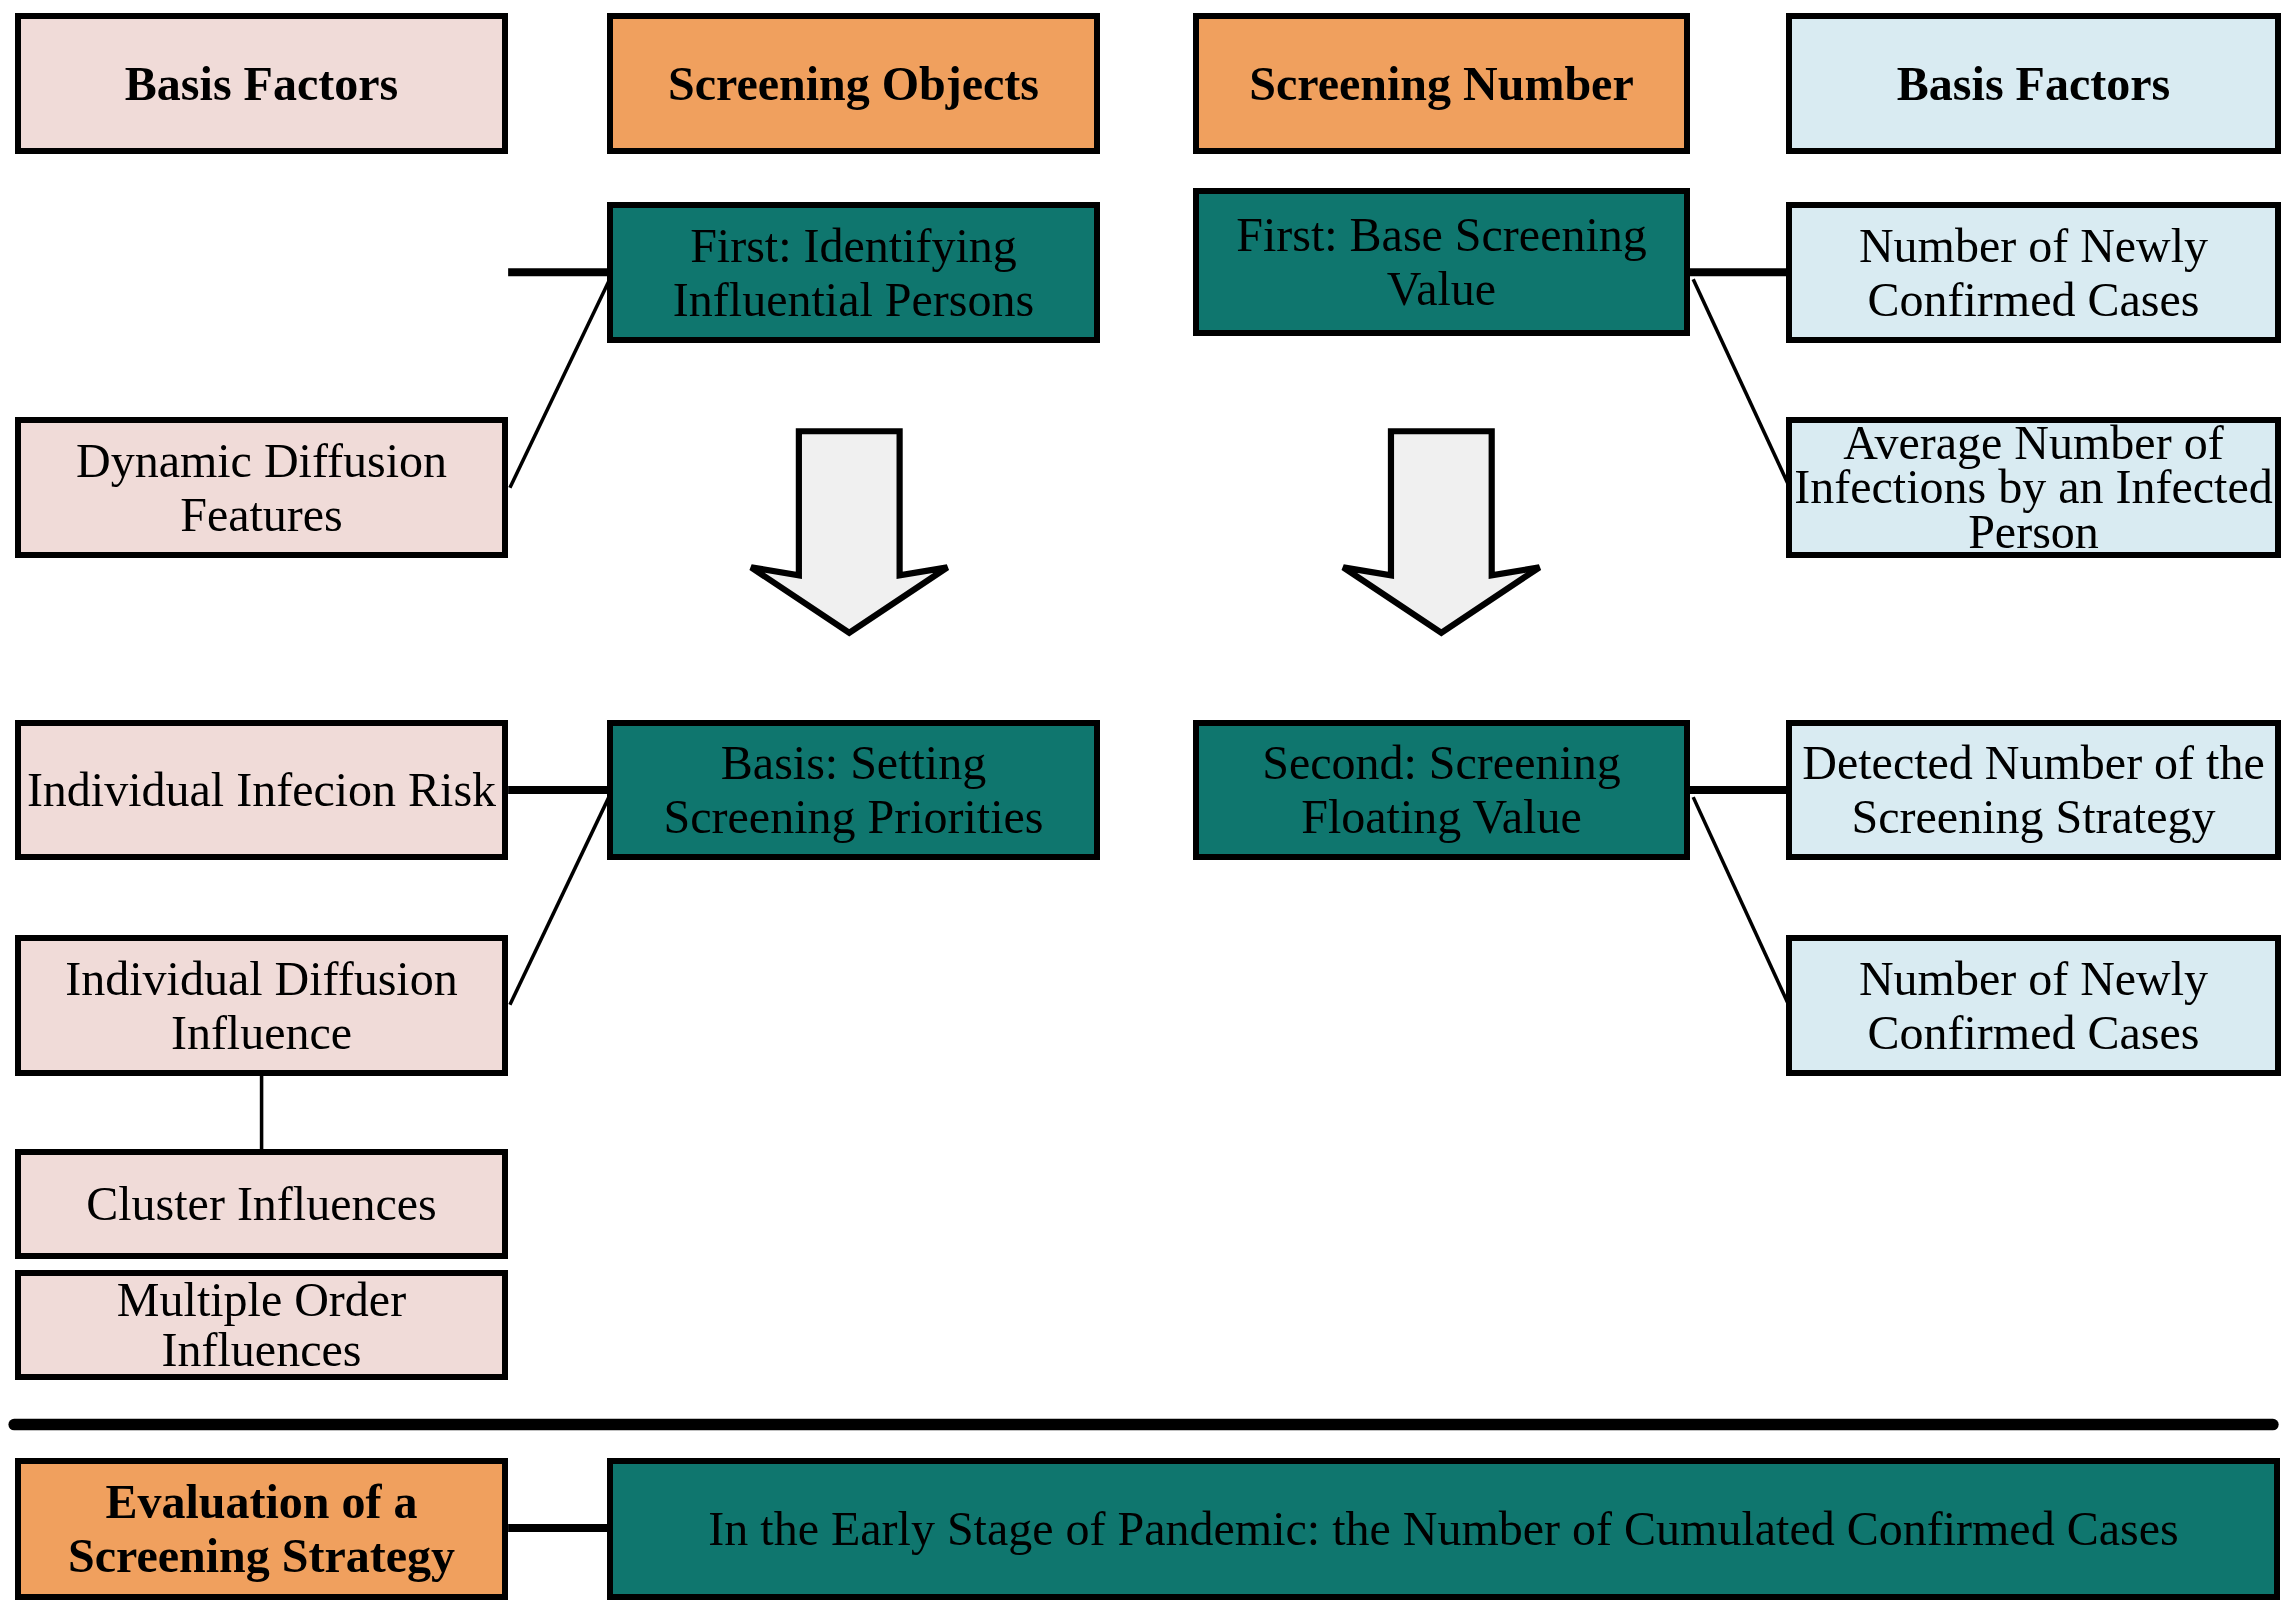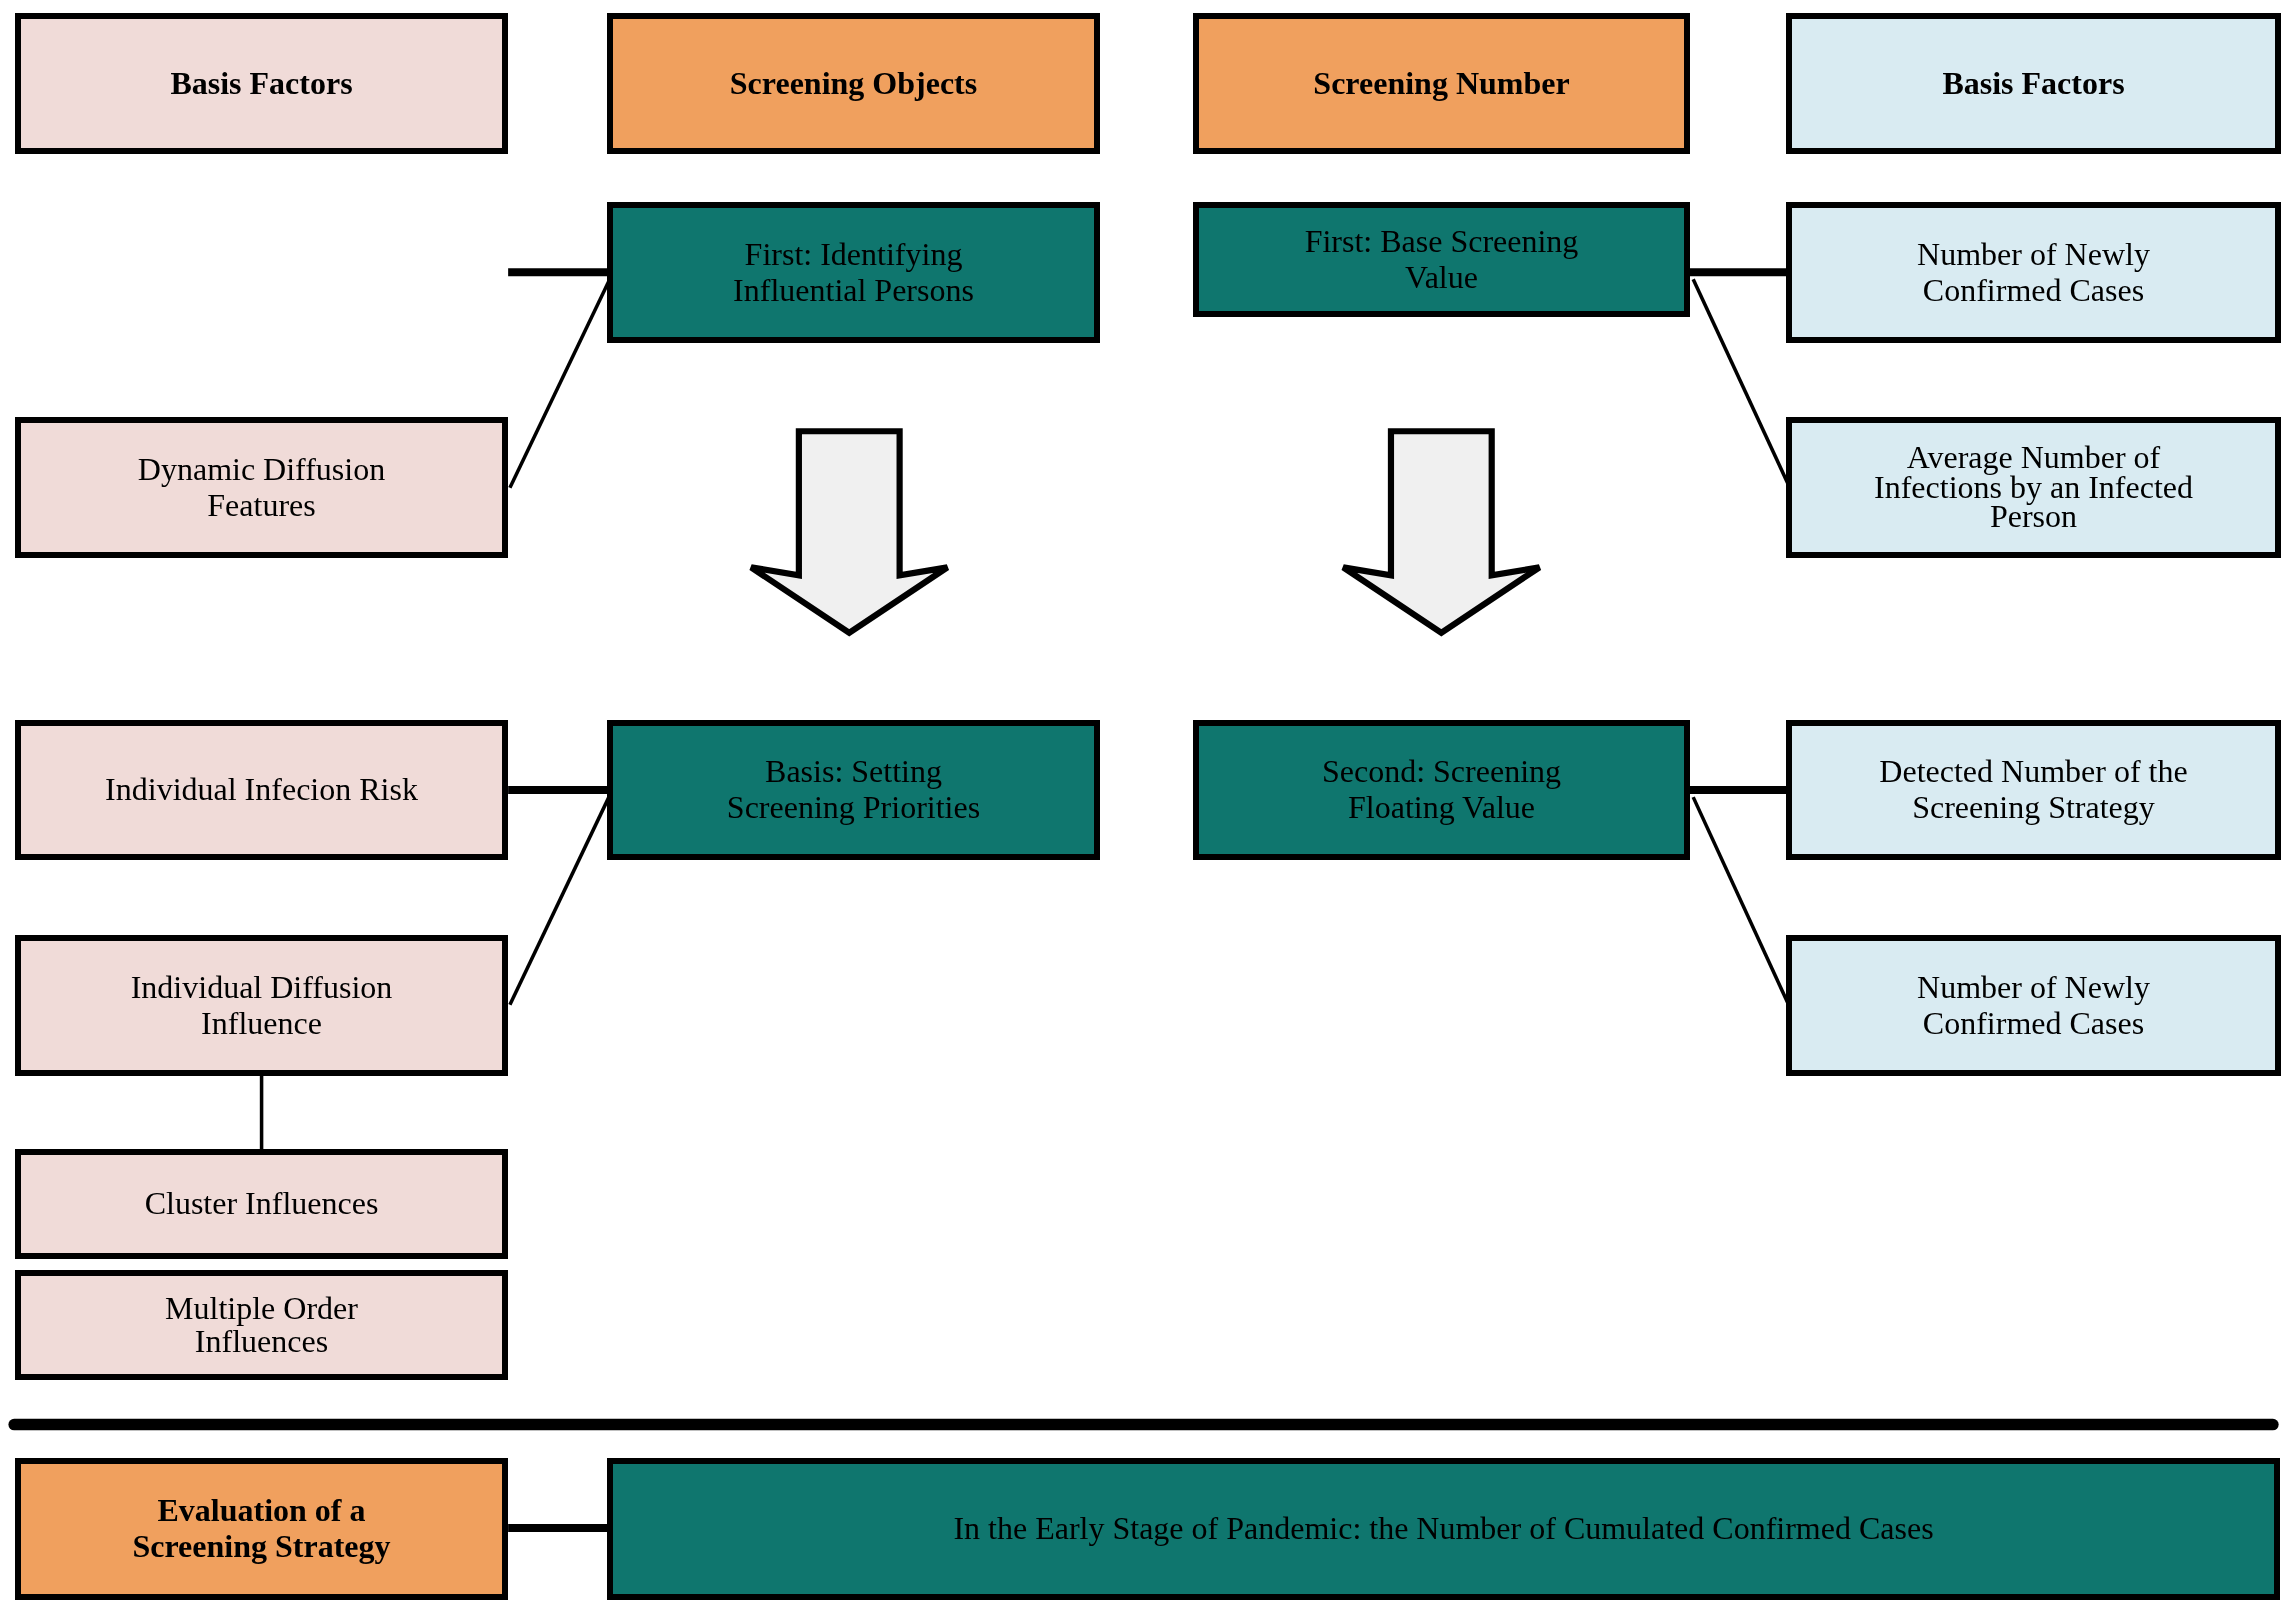--- a/index.html
+++ b/index.html
@@ -14,21 +14,21 @@
   .lines{position:absolute;left:0;top:0;pointer-events:none;}
   .box{
     position:absolute;
     box-sizing:border-box;
     border:6.2px solid #000;
     display:flex;align-items:center;justify-content:center;
     text-align:center;
   }
   .lbl{
     white-space:pre-line;
-    font-size:32px;
+    font-size:48px;
     line-height:1.12;
     display:block;
     width:100%;
   }
   .bold .lbl{font-weight:700;}
   .pink  {background:#F0DBD8;}
   .orange{background:#F0A05E;}
   .yellow{background:#0f766e;}
   .blue  {background:#D9EBF2;}
   .tight3 .lbl{line-height:0.92;}
@@ -71,21 +71,21 @@
     <span class="lbl">Screening Number</span>
   </div>
   <div class="box blue bold" style="left:1786px;top:13.3px;width:495px;height:141px">
     <span class="lbl">Basis Factors</span>
   </div>
 
   <div class="box yellow" style="left:607px;top:202px;width:493px;height:141px">
     <span class="lbl">First: Identifying
 Influential Persons</span>
   </div>
-  <div class="box yellow" style="left:1193px;top:202px;width:497px;height:115px">
+  <div class="box yellow" style="left:1193px;top:188px;width:497px;height:148px">
     <span class="lbl">First: Base Screening
 Value</span>
   </div>
   <div class="box blue" style="left:1786px;top:202px;width:495px;height:141px">
     <span class="lbl">Number of Newly
 Confirmed Cases</span>
   </div>
 
   <div class="box pink" style="left:15px;top:417px;width:493px;height:141px">
     <span class="lbl">Dynamic Diffusion

